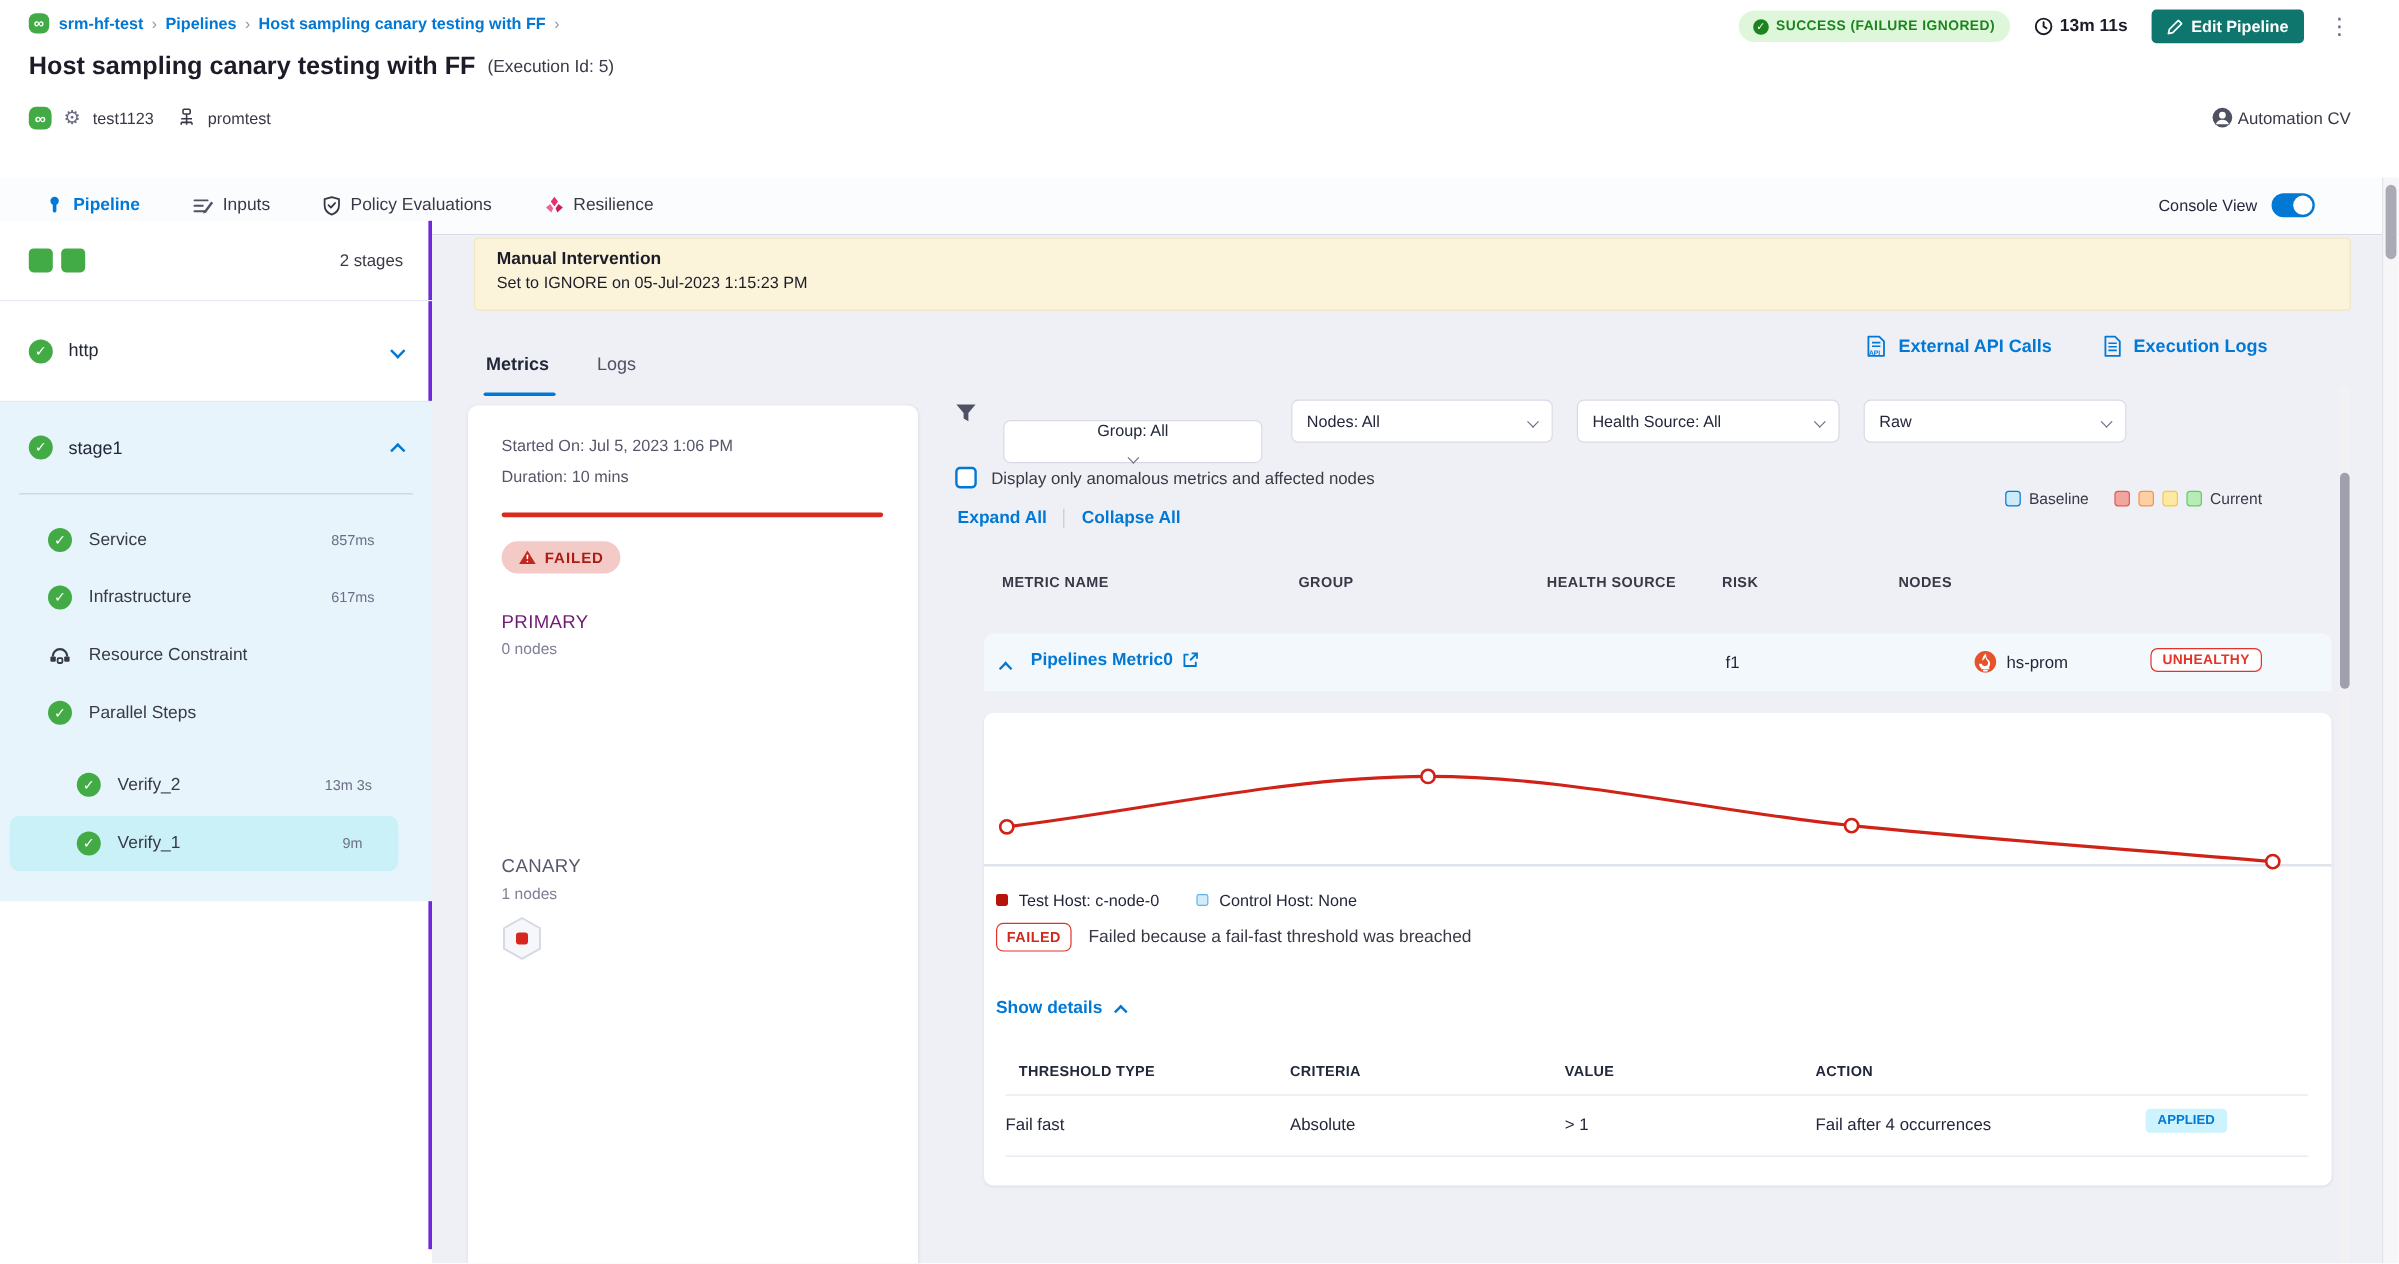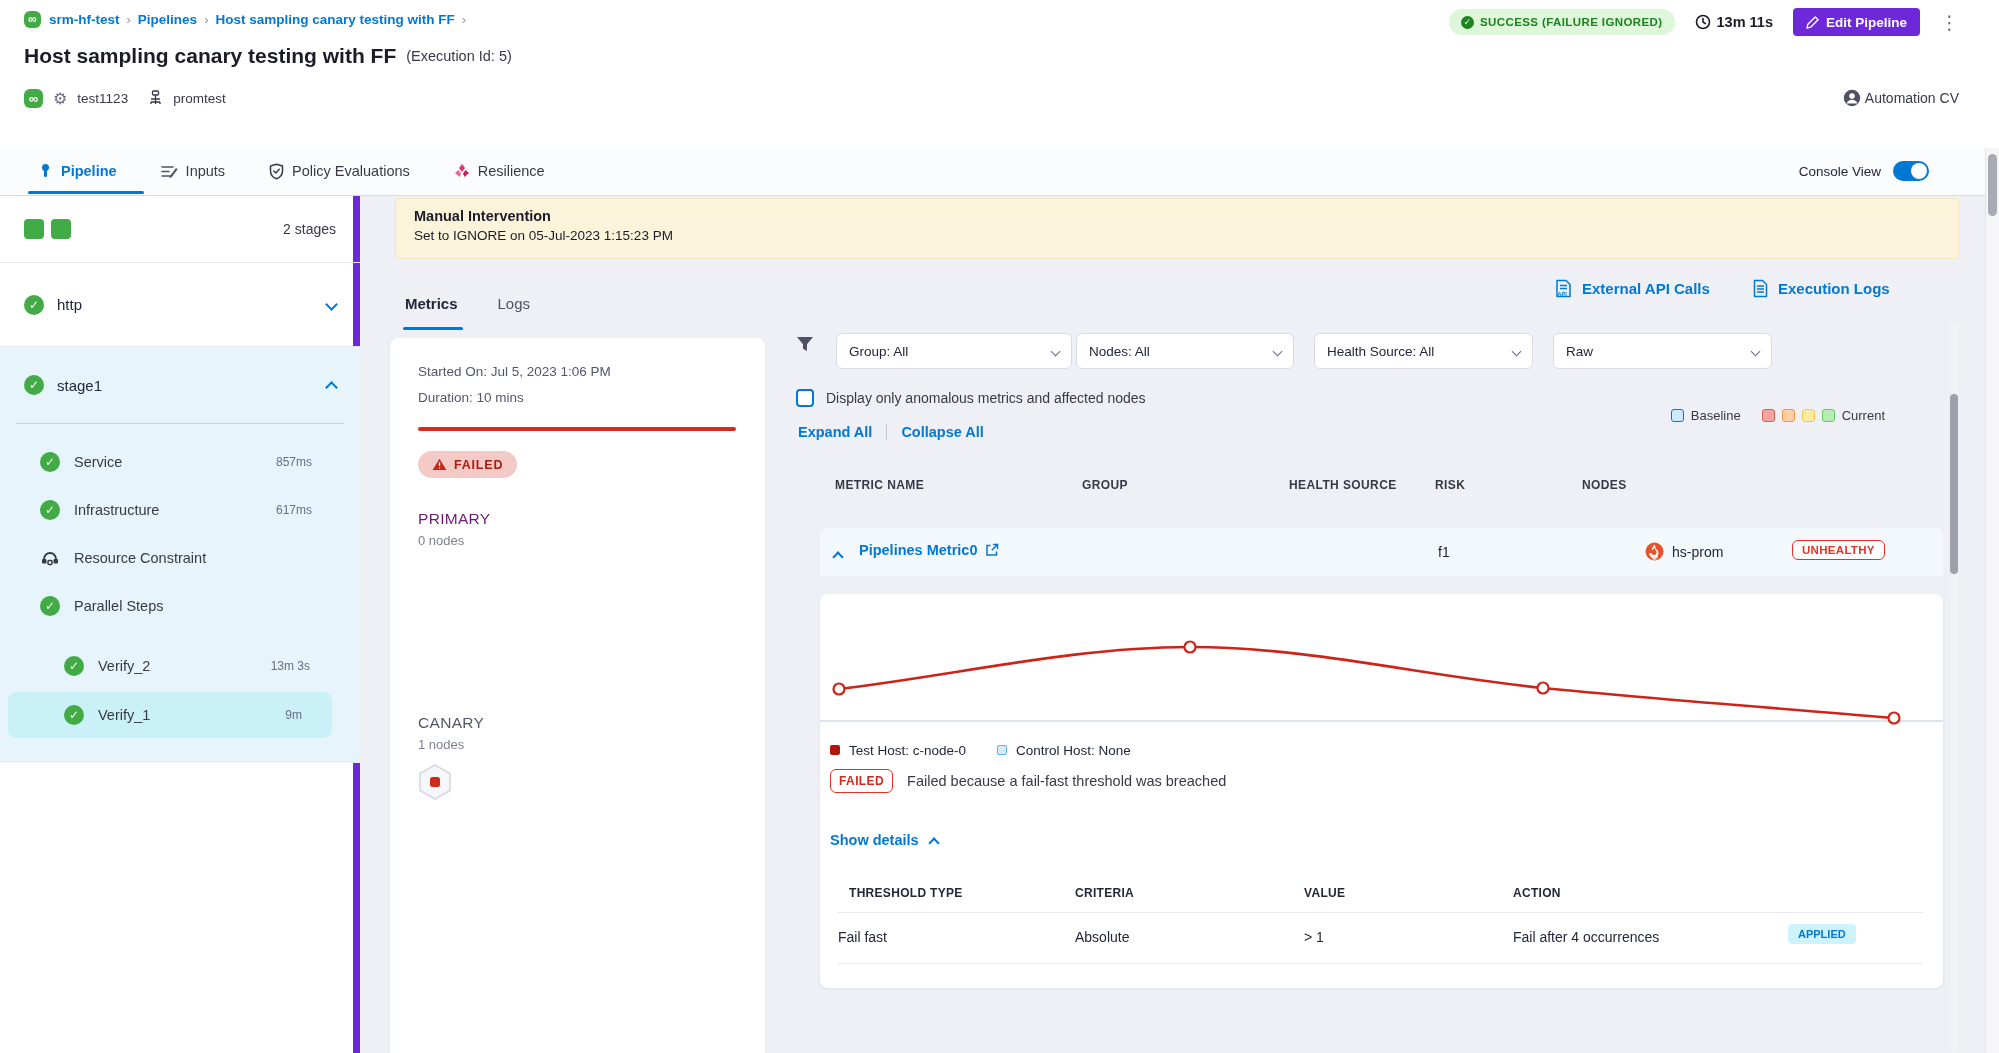--- a/index.html
+++ b/index.html
@@ -20,29 +20,29 @@
   .chev.gray{width:7px;height:7px;border-width:1.5px;border-color:#6b6d85;transform:rotate(45deg);}
   
   #header{left:0;top:0;width:1999px;height:148px;background:#fff;}
   #tabbar{left:0;top:148px;width:1999px;height:48px;background:#fbfcfe;border-bottom:1px solid #d9dae5;}
   .logo{display:inline-flex;align-items:center;justify-content:center;background:#42ab45;color:#fff;
     border-radius:6px;font-weight:700;}
   .crumb{font-size:13.5px;font-weight:600;}
   .crumb-sep{color:#9293ab;font-size:13px;margin:0 7px;font-weight:400;}
   .status-badge{background:#def7db;color:#1b841d;font-size:11.5px;font-weight:700;letter-spacing:.4px;
     border-radius:13px;height:26px;display:inline-flex;align-items:center;gap:6px;padding:0 12px;}
-  .btn-primary{background:#6d28d9;color:#fff;border:none;border-radius:4px;height:28px;
+  .btn-primary{background:#0f766e;color:#fff;border:none;border-radius:4px;height:28px;
     display:inline-flex;align-items:center;gap:7px;padding:0 13px;font-size:13.5px;font-weight:600;cursor:pointer;}
   .kebab{color:#6b6d85;font-size:19px;letter-spacing:0;line-height:9px;}
   .tab{display:inline-flex;align-items:center;gap:8px;font-size:14.5px;color:#383946;cursor:pointer;}
   .tab.active{color:#0278d5;font-weight:700;}
   .toggle{width:36px;height:20px;border-radius:10px;background:#0278d5;position:relative;cursor:pointer;}
   .toggle .knob{position:absolute;right:2px;top:2px;width:16px;height:16px;border-radius:50%;background:#fff;}
   
-  #sidebar{left:0;top:196px;width:360px;height:857px;background:#fff;border-right:7px solid #6d28d9;}
+  #sidebar{left:0;top:184px;width:360px;height:857px;background:#fff;border-right:3px solid #6d28d9;}
   .sq{width:20px;height:20px;border-radius:4px;background:#42ab45;display:inline-block;}
   .stage-row{font-size:15px;color:#22273a;font-weight:500;}
   .step-label{font-size:14.5px;color:#383946;}
   .dur{font-size:12px;color:#6b6d85;}
   
   #main{left:360px;top:196px;width:1625px;height:857px;background:#eef0f6;}
   .banner{background:#fcf4da;border:1px solid #f1e6c0;border-radius:4px;}
   .dd{background:#fff;border:1px solid #d9dae5;border-radius:6px;height:36px;display:flex;
     align-items:center;justify-content:space-between;padding:0 12px;font-size:13.5px;color:#22273a;cursor:pointer;}
   .chkbox{width:18px;height:18px;border:2px solid #0278d5;border-radius:4px;background:#fff;cursor:pointer;}
@@ -297,21 +297,21 @@
       <div style="font-size:13px;color:#7d7f95;margin-top:5px;">1 nodes</div>
       <svg width="34" height="36" viewBox="0 0 34 36" style="margin-top:12px;">
           <polygon points="17,1 32,9.5 32,26.5 17,35 2,26.5 2,9.5" fill="#f6f7fb" stroke="#d7d8e3" stroke-width="1.6"></polygon>
           <rect x="12" y="13" width="10" height="10" rx="2.5" fill="#d7261d"></rect>
         </svg>
     </div>
 
     <svg class="abs" style="left:436px;top:140px;" width="18" height="17" viewBox="0 0 18 17">
         <path d="M1 1h16l-6 7.2V15l-4-2.2V8.2z" fill="#4f5162"></path>
       </svg>
-    <div class="abs dd" style="left:476px;top:137px;width:236px;">
+    <div class="abs dd" style="left:476px;top:154px;width:216px;flex-direction:column;">
       <span>Group: All</span>
         <span class="chev gray"></span>
     </div>
     <div class="abs dd" style="left:716px;top:137px;width:218px;">
       <span>Nodes: All</span>
         <span class="chev gray"></span>
     </div>
     <div class="abs dd" style="left:954px;top:137px;width:219px;">
       <span>Health Source: All</span>
         <span class="chev gray"></span>

